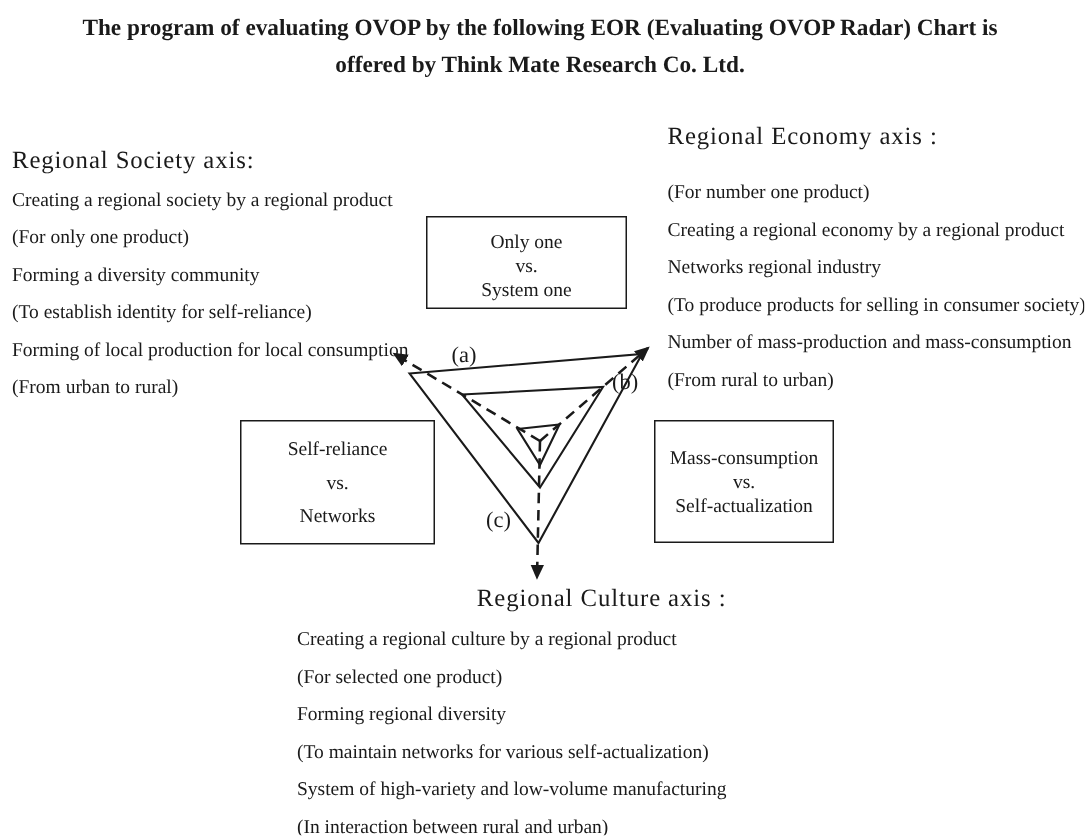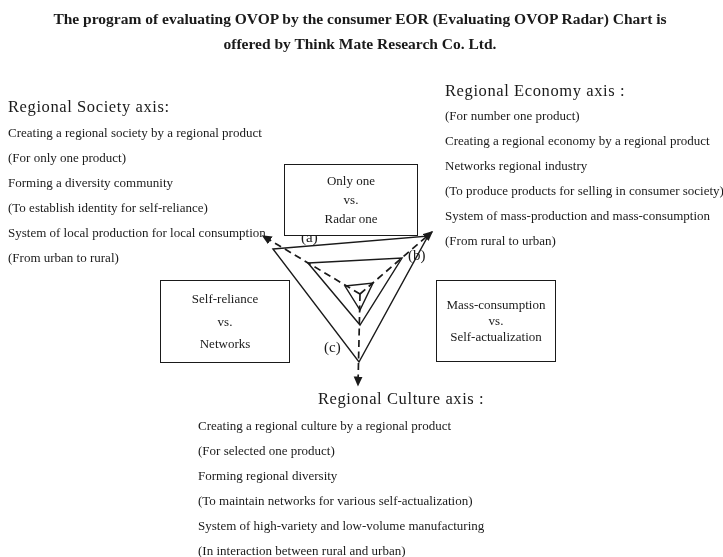--- a/index.html
+++ b/index.html
@@ -13,69 +13,69 @@
     position:absolute; top:6px; left:10px; width:700px;
     text-align:center; font-size:15.5px; font-weight:bold; line-height:25px;
   }
   
   .col { position:absolute; font-size:13px; }
   .col .heading { font-size:16.5px; letter-spacing:0.6px; line-height:21px; white-space:nowrap; }
   .col .line { height:25px; line-height:25px; white-space:nowrap; }
   .col-society { left:8px;   top:96px; }
   .col-society .heading { margin-bottom:3px; }
   .col-economy { left:445px; top:80px; }
-  .col-economy .heading { margin-bottom:2px; }
+  .col-economy .heading { margin-bottom:14px; }
   .col-culture { left:198px; top:388px; }
   .col-culture .heading { margin-bottom:4px;text-align:right; }
   
   .vbox {
     position:absolute; border:1.5px solid #1a1a1a; box-sizing:border-box;
     display:flex; flex-direction:column; justify-content:space-between;
     text-align:center; font-size:13px; background:#fff;
   }
   .vbox span { display:block; line-height:16px; white-space:nowrap; }
-  .box-top   { left:284px; top:164px; width:134px; height:72px; padding:8px 2px; }
+  .box-top   { left:284px; top:144px; width:134px; height:62px; padding:8px 2px; }
   .box-left  { left:160px; top:280px; width:130px; height:83px; padding:10px 2px; }
   .box-right { left:436px; top:280px; width:120px; height:82px; padding:10px 1px;justify-content:center; }
   
   .radar-svg { position:absolute; left:0; top:0; pointer-events:none; }
   .radar-poly { fill:none; stroke:#1a1a1a; stroke-width:1.4; stroke-linejoin:miter; }
   .radar-axis { stroke:#1a1a1a; stroke-width:1.7; stroke-dasharray:7 4.5; fill:none; }
   .radar-label { position:absolute; font-size:15px; }
   .lbl-a { left:301px; top:229px; }
   .lbl-b { left:408px; top:247px; }
   .lbl-c { left:324px; top:339px; }
 </style>
 </head>
 <body>
 
 <div class="page">
 
   <div class="title">
-    <div>The program of evaluating OVOP by the consumer EOR (Evaluating OVOP Radar) Chart is</div>
+    <div>The program of evaluating OVOP by the following EOR (Evaluating OVOP Radar) Chart is</div>
     <div>offered by Think Mate Research Co. Ltd.</div>
   </div>
 
   <div class="col col-society">
     <div class="heading">Regional Society axis:</div>
     <div class="line">Creating a regional society by a regional product</div>
     <div class="line">(For only one product)</div>
     <div class="line">Forming a diversity community</div>
     <div class="line">(To establish identity for self-reliance)</div>
-    <div class="line">System of local production for local consumption</div>
+    <div class="line">Forming of local production for local consumption</div>
     <div class="line">(From urban to rural)</div>
   </div>
 
   <div class="col col-economy">
     <div class="heading">Regional Economy axis :</div>
     <div class="line">(For number one product)</div>
     <div class="line">Creating a regional economy by a regional product</div>
     <div class="line">Networks regional industry</div>
     <div class="line">(To produce products for selling in consumer society)</div>
-    <div class="line">System of mass-production and mass-consumption</div>
+    <div class="line">Number of mass-production and mass-consumption</div>
     <div class="line">(From rural to urban)</div>
   </div>
 
   <div class="col col-culture">
     <div class="heading">Regional Culture axis :</div>
     <div class="line">Creating a regional culture by a regional product</div>
     <div class="line">(For selected one product)</div>
     <div class="line">Forming regional diversity</div>
     <div class="line">(To maintain networks for various self-actualization)</div>
     <div class="line">System of high-variety and low-volume manufacturing</div>
@@ -96,21 +96,21 @@
       <line x1="360" y1="294" x2="358" y2="385" class="radar-axis" marker-end="url(#arrow)"></line>
     </svg>
 
   <span class="radar-label lbl-a">(a)</span>
   <span class="radar-label lbl-b">(b)</span>
   <span class="radar-label lbl-c">(c)</span>
 
   <div class="vbox box-top">
     <span>Only one</span>
     <span>vs.</span>
-    <span>Radar one</span>
+    <span>System one</span>
   </div>
   <div class="vbox box-left">
     <span>Self-reliance</span>
     <span>vs.</span>
     <span>Networks</span>
   </div>
   <div class="vbox box-right">
     <span>Mass-consumption</span>
     <span>vs.</span>
     <span>Self-actualization</span>

